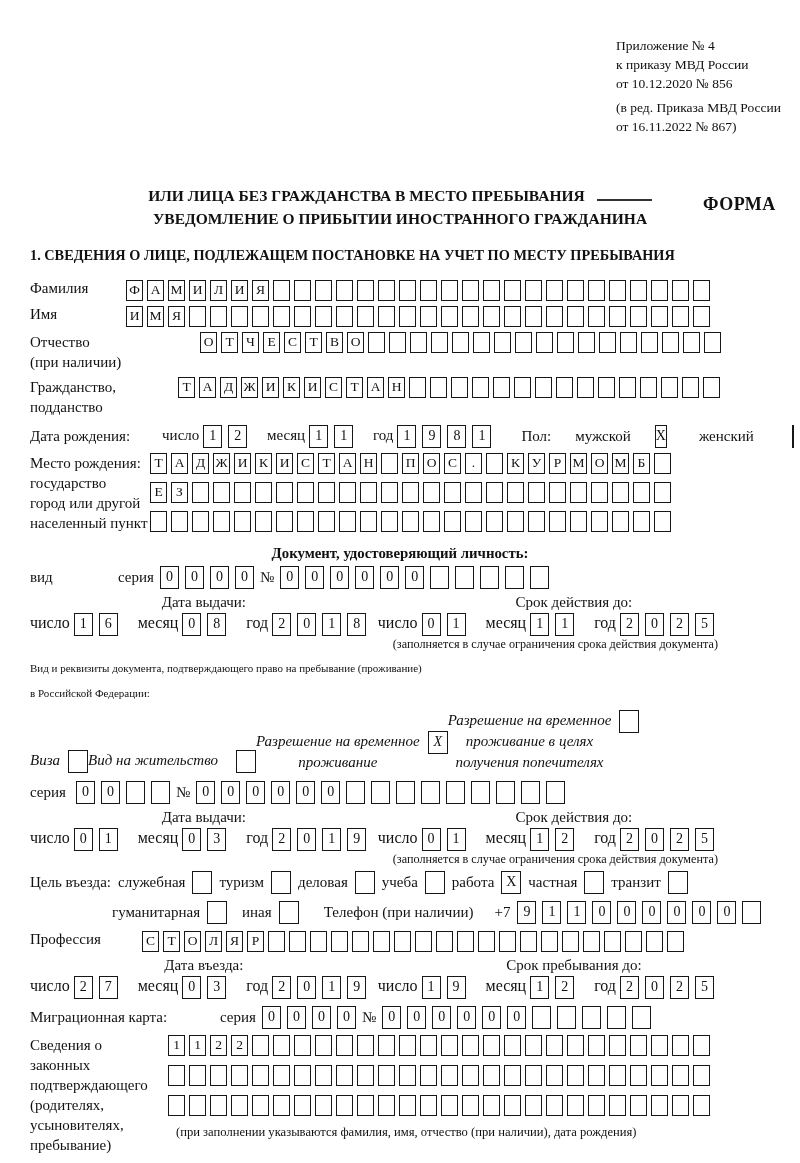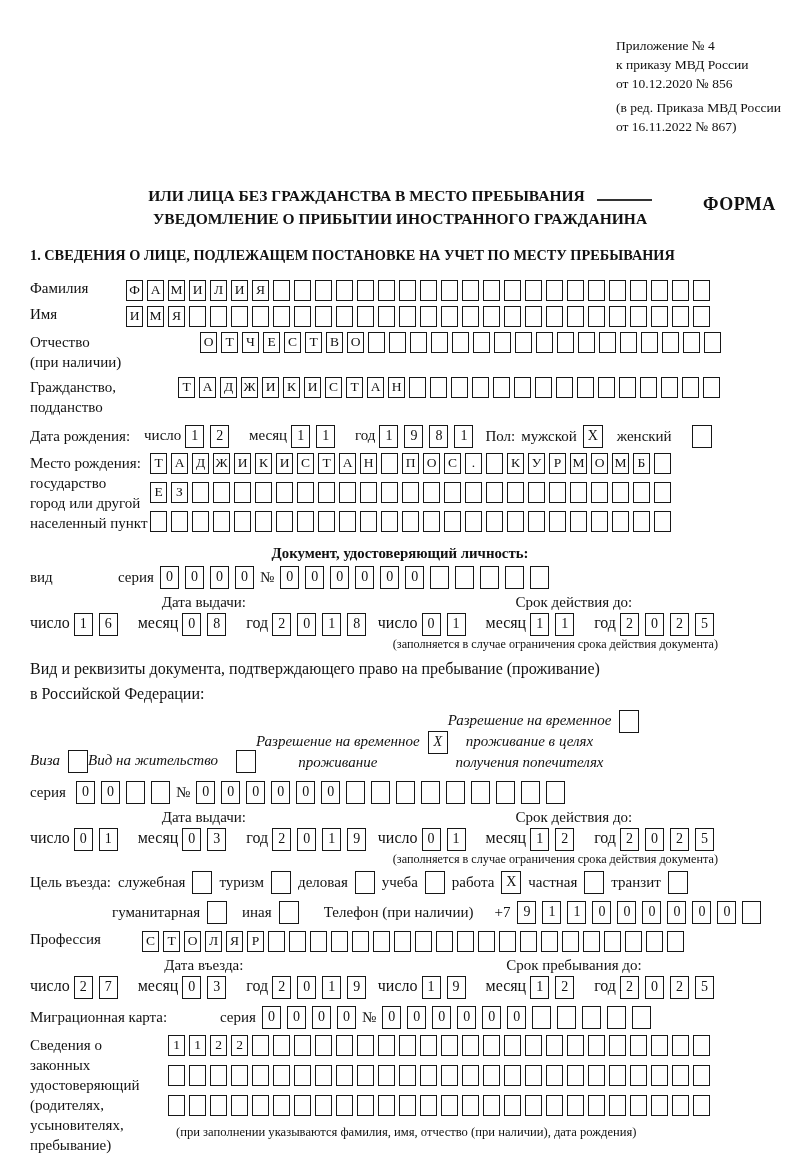--- a/index.html
+++ b/index.html
@@ -25,21 +25,21 @@
   .stack .boxes{display:block;margin-bottom:8px;}
   .dochead{font-weight:bold;font-size:14.8px;text-align:center;margin:2px 0 4px 0;}
   .dhead{display:flex;font-size:15px;margin-bottom:2px;}
   .dhead .hL{width:47%;text-align:center;} .dhead .hR{width:53%;text-align:center;}
   .drow{display:flex;align-items:flex-start;}
   .dcolL{width:47%;} .dcolR{width:53%;}
   .dategrp{white-space:nowrap;}
   .dategrp .lbl{margin-right:4px;}
   .dategrp .gap{display:inline-block;width:10px;}
   .noteR{margin-left:42%;width:58%;text-align:center;font-size:12.2px;margin-top:1px;margin-bottom:4px;}
-  .plain{font-size:16px;line-height:25px;}
+  .plain{font-size:11px;line-height:25px;}
   .visarow{display:flex;align-items:flex-end;font-size:15px;margin:4px 0 8px 0;font-style:italic;}
   .visaitem{display:flex;align-items:flex-start;gap:8px;}
   .visaitem .vlbl{text-align:center;line-height:21px;}
   .prow{display:flex;align-items:center;gap:7px;font-size:15px;margin-bottom:7px;flex-wrap:nowrap;}
   .indent80{margin-left:82px;}
   .repnote{font-size:12.6px;margin:4px 0 0 150px;}
   .repsbox .boxes{display:block;margin-bottom:9px;}
 </style>
 </head>
 <body>
@@ -81,21 +81,21 @@
   </div>
 
   <div class="frow">
     <span class="lblcol w148">
       <span>Гражданство,</span><br>
       <span>подданство</span>
     </span>
     <span class="boxes"><span class="box">Т</span><span class="box">А</span><span class="box">Д</span><span class="box">Ж</span><span class="box">И</span><span class="box">К</span><span class="box">И</span><span class="box">С</span><span class="box">Т</span><span class="box">А</span><span class="box">Н</span><span class="box"></span><span class="box"></span><span class="box"></span><span class="box"></span><span class="box"></span><span class="box"></span><span class="box"></span><span class="box"></span><span class="box"></span><span class="box"></span><span class="box"></span><span class="box"></span><span class="box"></span><span class="box"></span><span class="box"></span></span>
   </div>
 
-  <div class="frow" style="align-items:center;margin-top:8px;">
+  <div class="frow" style="align-items:center;margin-top:8px;gap:18px;">
     <span class="lbl mr14">Дата рождения:</span>
     <span class="dategrp dbox">
       <span class="lbl">число</span><span class="boxes"><span class="box">1</span><span class="box">2</span></span><span class="gap"></span>
       <span class="lbl">месяц</span><span class="boxes"><span class="box">1</span><span class="box">1</span></span><span class="gap"></span>
       <span class="lbl">год</span><span class="boxes"><span class="box">1</span><span class="box">9</span><span class="box">8</span><span class="box">1</span></span>
     </span>
     <span class="lbl mr6" style="margin-left:6px;">Пол:</span>
     <span class="lbl mr6">мужской</span>
     <span class="cbox">X</span>
     <span class="lbl mr6" style="margin-left:14px;">женский</span>
@@ -252,21 +252,21 @@
     <span class="lbl mr6">серия</span>
     <span class="boxes dbox"><span class="box">0</span><span class="box">0</span><span class="box">0</span><span class="box">0</span></span>
     <span class="lbl mr6">№</span>
     <span class="boxes dbox"><span class="box">0</span><span class="box">0</span><span class="box">0</span><span class="box">0</span><span class="box">0</span><span class="box">0</span><span class="box"></span><span class="box"></span><span class="box"></span><span class="box"></span><span class="box"></span></span>
   </div>
 
   <div class="frow repsbox" style="margin-top:6px;">
     <span class="lblcol w135">
       <span>Сведения о</span><br>
       <span>законных</span><br>
-      <span>удостоверяющий</span><br>
+      <span>подтверждающего</span><br>
       <span>(родителях,</span><br>
       <span>усыновителях,</span><br>
       <span>пребывание)</span>
     </span>
     <span>
       <span class="boxes"><span class="box">1</span><span class="box">1</span><span class="box">2</span><span class="box">2</span><span class="box"></span><span class="box"></span><span class="box"></span><span class="box"></span><span class="box"></span><span class="box"></span><span class="box"></span><span class="box"></span><span class="box"></span><span class="box"></span><span class="box"></span><span class="box"></span><span class="box"></span><span class="box"></span><span class="box"></span><span class="box"></span><span class="box"></span><span class="box"></span><span class="box"></span><span class="box"></span><span class="box"></span><span class="box"></span></span>
       <span class="boxes"><span class="box"></span><span class="box"></span><span class="box"></span><span class="box"></span><span class="box"></span><span class="box"></span><span class="box"></span><span class="box"></span><span class="box"></span><span class="box"></span><span class="box"></span><span class="box"></span><span class="box"></span><span class="box"></span><span class="box"></span><span class="box"></span><span class="box"></span><span class="box"></span><span class="box"></span><span class="box"></span><span class="box"></span><span class="box"></span><span class="box"></span><span class="box"></span><span class="box"></span><span class="box"></span></span>
       <span class="boxes"><span class="box"></span><span class="box"></span><span class="box"></span><span class="box"></span><span class="box"></span><span class="box"></span><span class="box"></span><span class="box"></span><span class="box"></span><span class="box"></span><span class="box"></span><span class="box"></span><span class="box"></span><span class="box"></span><span class="box"></span><span class="box"></span><span class="box"></span><span class="box"></span><span class="box"></span><span class="box"></span><span class="box"></span><span class="box"></span><span class="box"></span><span class="box"></span><span class="box"></span><span class="box"></span></span>
       <span class="repnote" style="display:block;margin-left:8px;">(при заполнении указываются фамилия, имя, отчество (при наличии), дата рождения)</span>
     </span>

